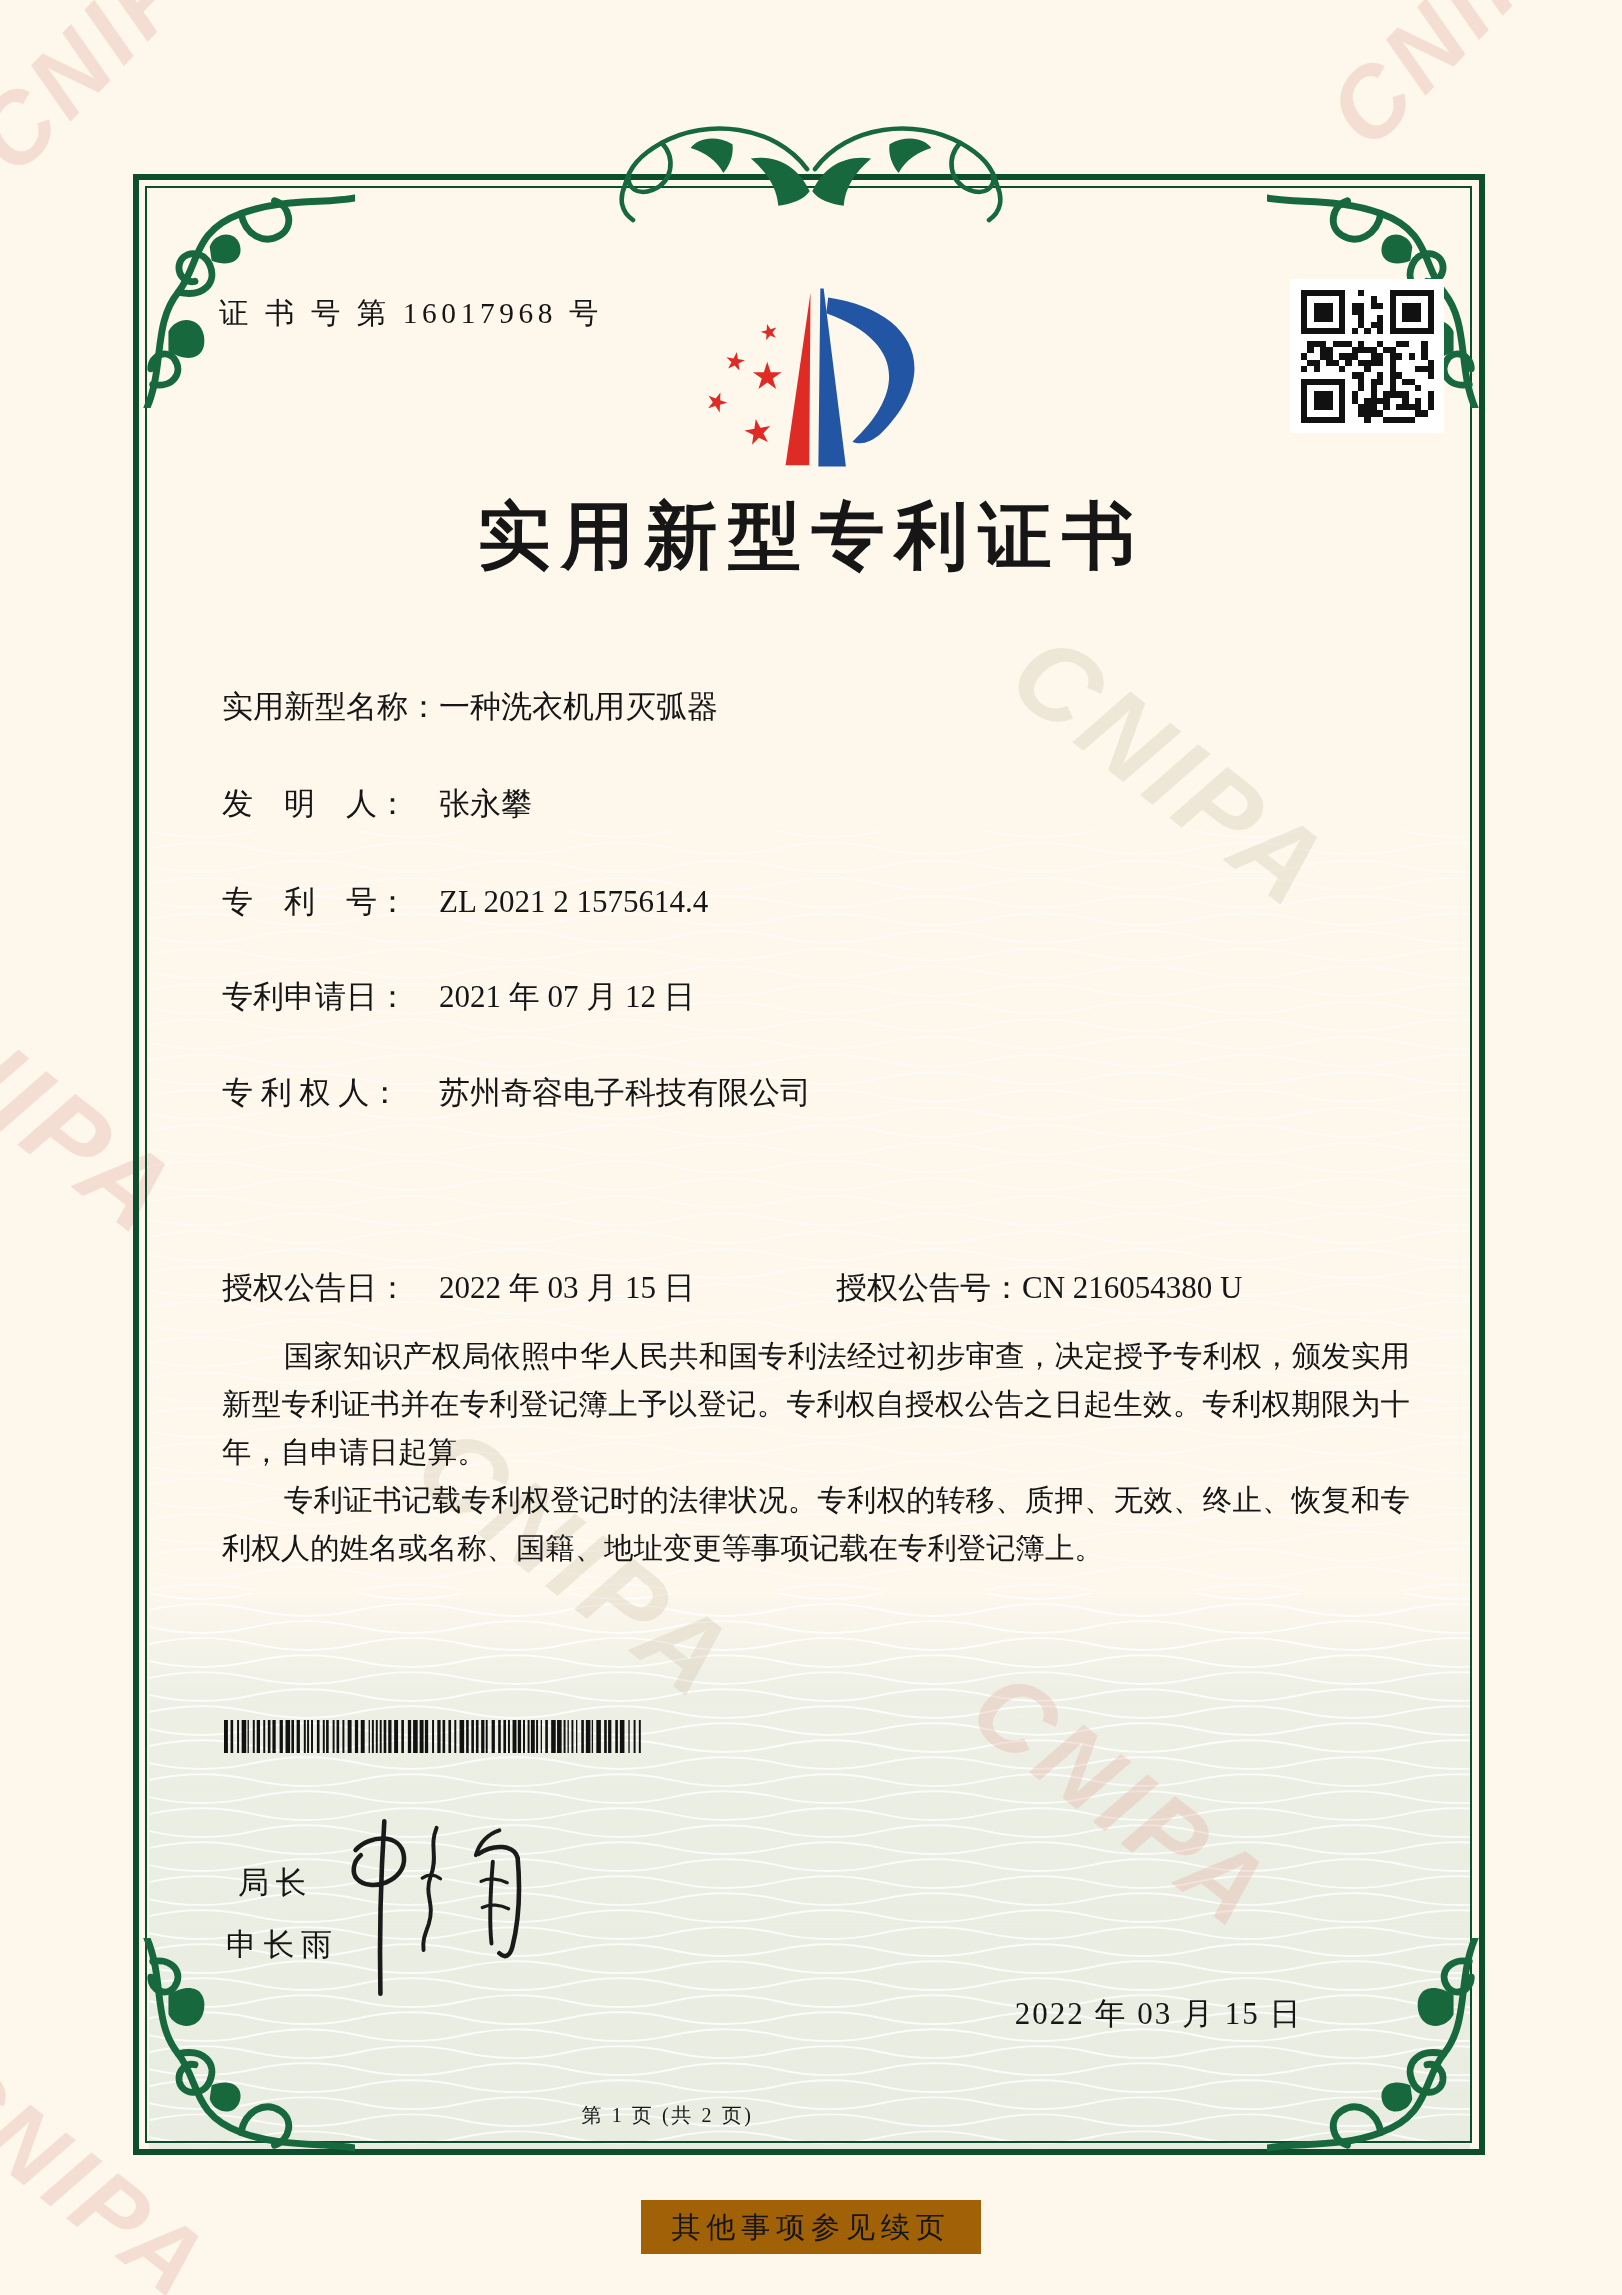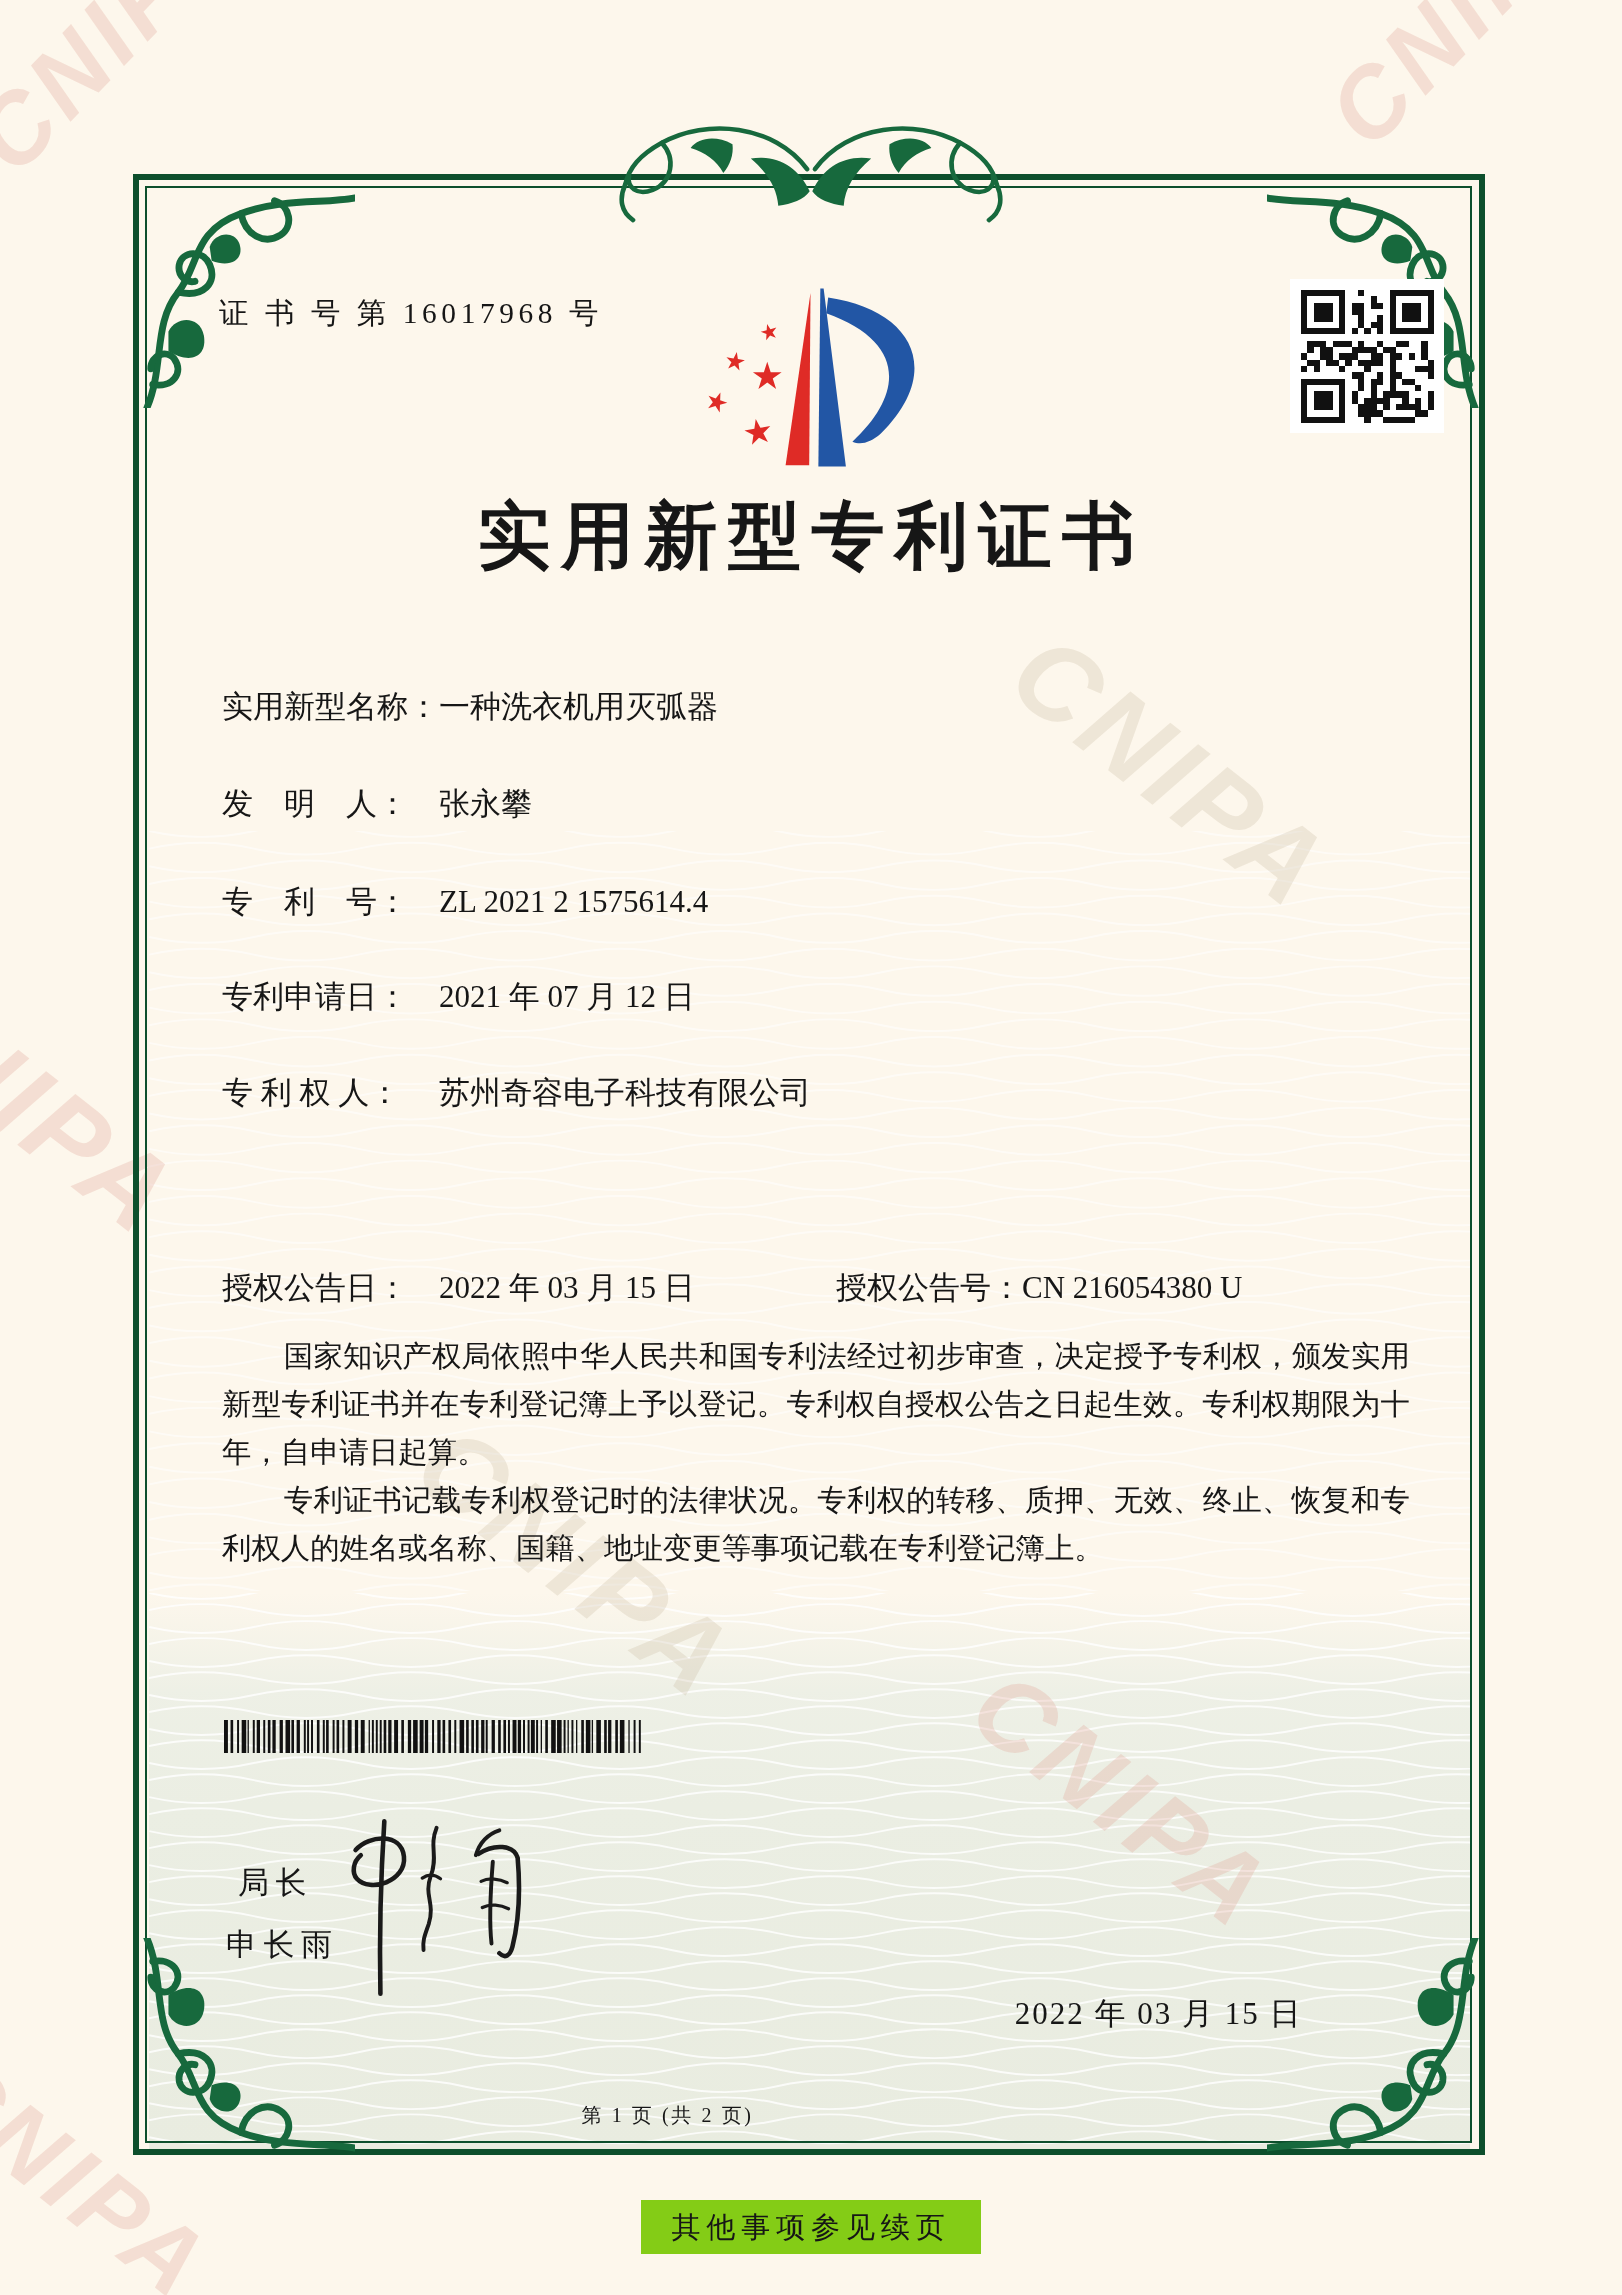--- a/index.html
+++ b/index.html
@@ -47,21 +47,21 @@
   .flabel{display:inline-block;width:217px;white-space:pre;}
   .group2{position:absolute;left:614px;top:0;}
   .paras{left:222px;top:1332px;width:1188px;font-size:29.4px;line-height:48px;text-align:justify;}
   .paras p{margin:0;text-indent:2.1em;}
   .barcode{left:224px;top:1720px;width:424px;height:33px;}
   .sig-title{left:226px;top:1862px;font-size:31px;letter-spacing:6.5px;margin-left:12px;}
   .sig-name{left:226px;top:1924px;font-size:31px;letter-spacing:6.5px;}
   .sig-svg{left:324px;top:1816px;width:203px;height:183px;}
   .date{left:877px;top:1993px;width:563px;text-align:center;font-size:31px;letter-spacing:2px;white-space:nowrap;}
   .pageinfo{left:16px;top:2102px;width:1303px;text-align:center;font-size:20px;letter-spacing:2.6px;}
-  .footer{left:641px;top:2200px;width:340px;height:54px;background:#84cc16;text-align:center;
+  .footer{left:641px;top:2200px;width:340px;height:54px;background:#a16207;text-align:center;
           line-height:54px;font-size:29px;letter-spacing:5.9px;}
   .green-stroke{stroke:#17693d;fill:none;stroke-width:7;stroke-linecap:round;}
   .green-fill{fill:#17693d;}
 </style>
 </head>
 <body>
 
 <div id="page">
 
   <div class="wm wm1 wm-pink">CNIPA</div>

